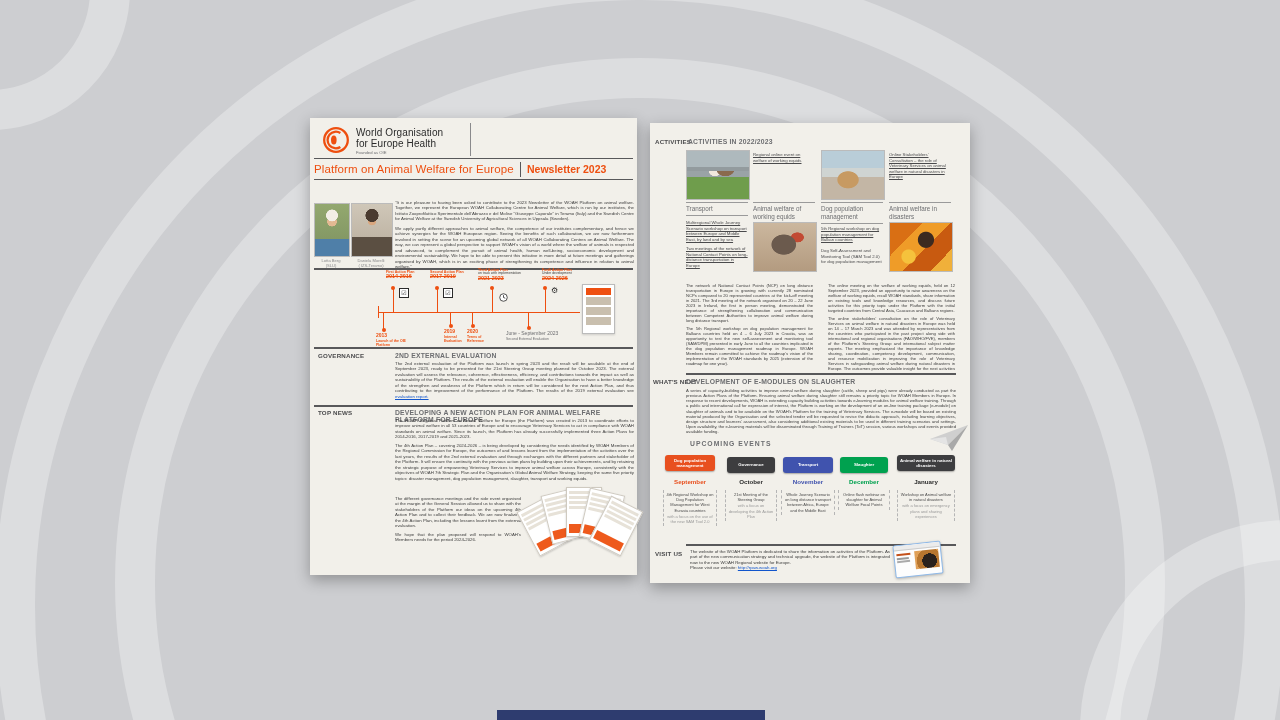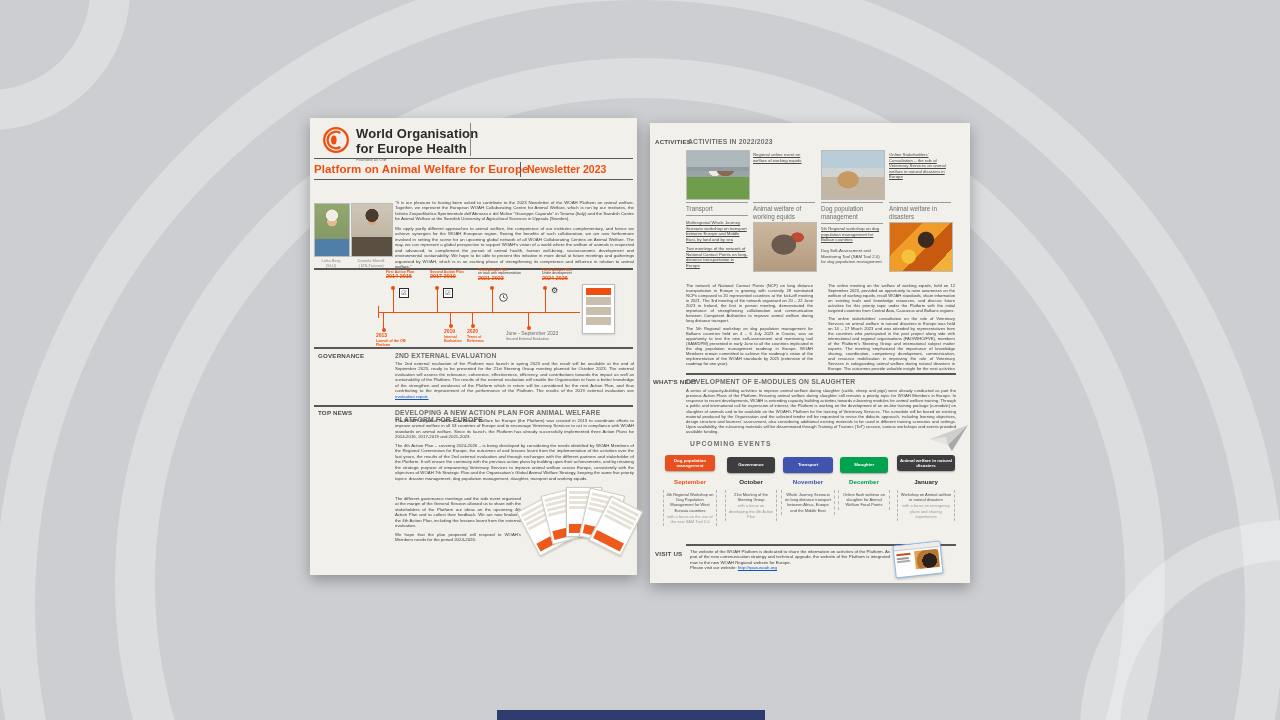--- a/index.html
+++ b/index.html
@@ -15,23 +15,23 @@
   
   .side-label{font-size:6.2px;font-weight:bold;color:#4b4b4d;letter-spacing:.2px;}
   .sec-heading{font-size:6.8px;font-weight:bold;color:#6d6e71;letter-spacing:.2px;}
   .body-txt{font-size:4.35px;line-height:1.26;color:#3c3c3c;text-align:justify;}
   .mini-link{font-size:4.3px;line-height:1.3;color:#4a4a4c;text-decoration:underline;display:block;cursor:pointer;}
   .mini-txt{font-size:4.3px;line-height:1.3;color:#4a4a4c;display:block;}
   .blue-link{color:#1155cc;text-decoration:underline;cursor:pointer;}
   .hline{position:absolute;background:#58585a;height:1px;}
   .vline{position:absolute;background:#8a8a8c;width:1px;}
   
-  .org-name{font-size:13px;line-height:1.12;color:#2b2b2b;letter-spacing:.1px;font-weight:bold;}
+  .org-name{font-size:10px;line-height:1.12;color:#2b2b2b;letter-spacing:.1px;}
   .org-founded{font-size:4.2px;color:#6d6e71;margin-top:1px;}
-  .masthead-title{font-size:11.5px;font-weight:bold;color:#ee4f10;letter-spacing:.1px;}
+  .masthead-title{font-size:11.5px;font-weight:normal;color:#ee4f10;letter-spacing:.1px;}
   .masthead-issue{font-size:10.5px;font-weight:bold;color:#ee4f10;}
   .photo{position:absolute;border:0.5px solid #bbb;}
   .photo-cap{position:absolute;font-size:4.1px;color:#8a8a8c;text-align:center;line-height:1.25;}
   
   .tl-line{position:absolute;height:1px;background:#ee4f10;}
   .tl-stem{position:absolute;width:1px;background:#ee4f10;}
   .tl-dot{position:absolute;width:4px;height:4px;border-radius:50%;background:#ee4f10;}
   .tl-title{font-size:3.6px;font-weight:bold;color:#ee4f10;line-height:1.15;}
   .tl-sub{font-size:3.4px;color:#3c3c3c;line-height:1.15;}
   .tl-years{font-size:5.4px;font-weight:bold;color:#ee4f10;text-decoration:line-through;line-height:1.1;}

